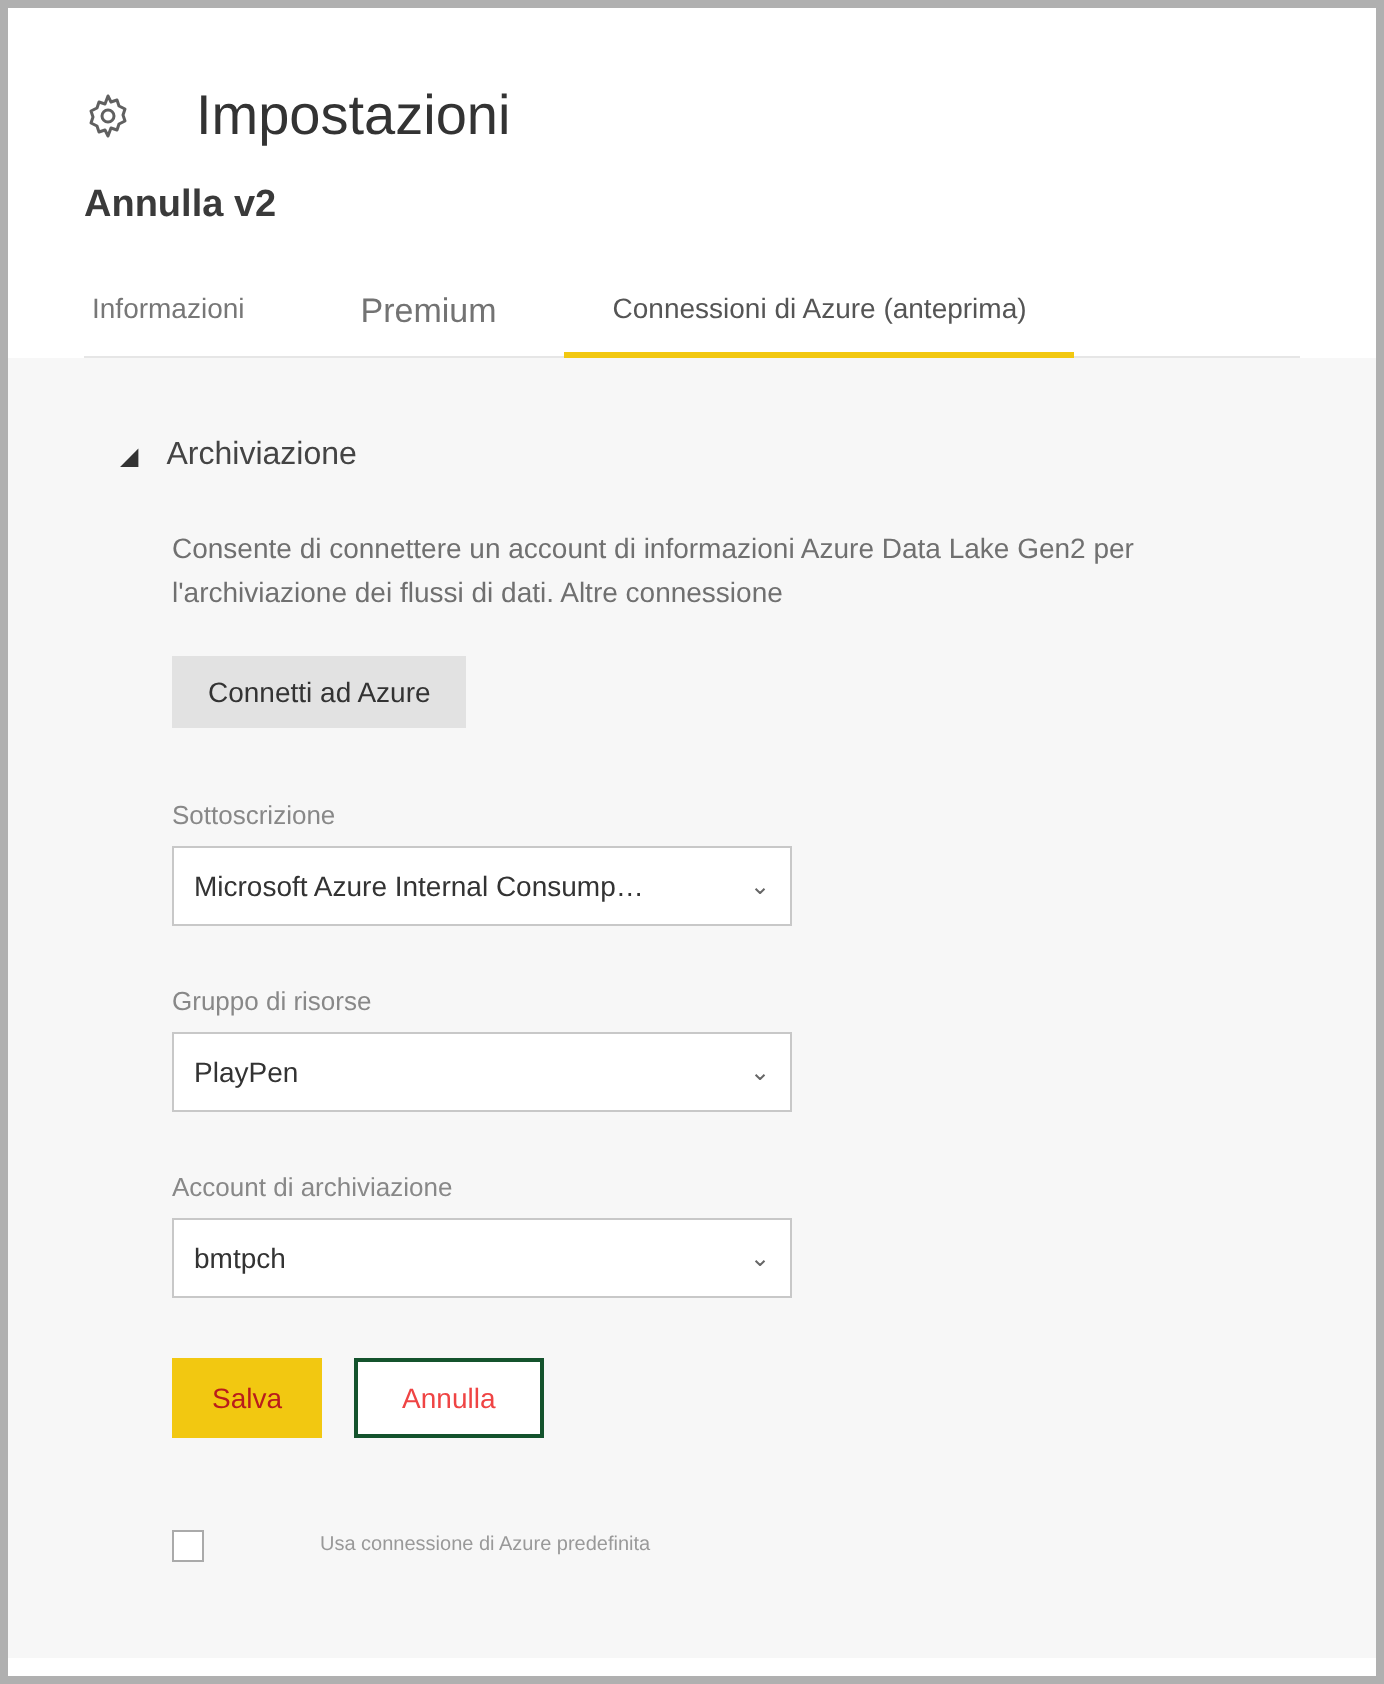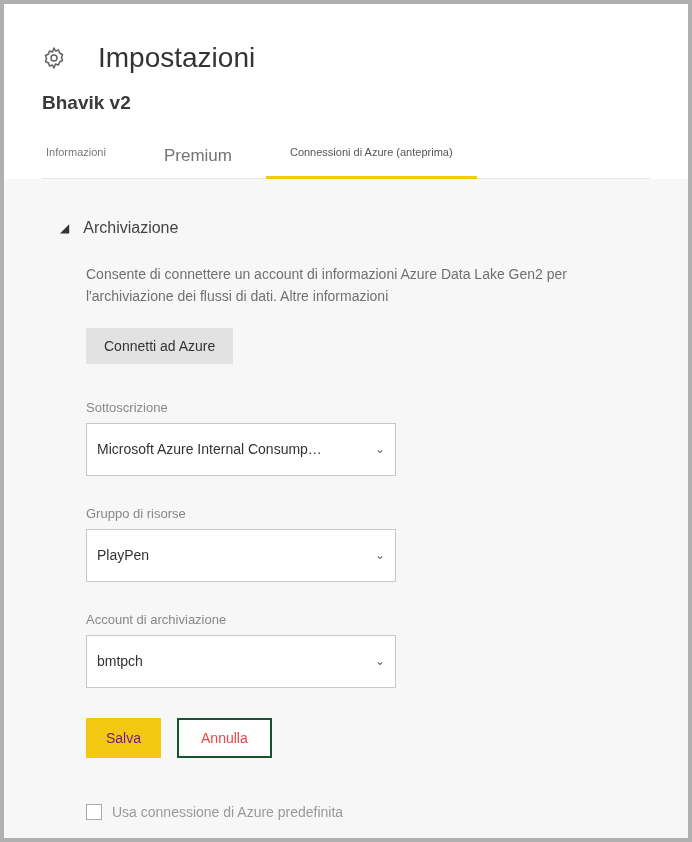--- a/index.html
+++ b/index.html
@@ -40,21 +40,21 @@
       color: #3a3a3a;
       margin-bottom: 24px;
     }
     .tabs {
       display: flex;
       gap: 50px;
       border-bottom: 1px solid #e6e6e6;
     }
     .tab {
       padding: 8px 4px 12px 4px;
-      font-size: 11px;
+      font-size: 14px;
       color: #777;
       cursor: pointer;
       position: relative;
       font-weight: 400;
     }
     .tab.premium {
       font-size: 17px;
       color: #737373;
     }
     .tab.active {
@@ -116,21 +116,21 @@
       margin-bottom: 30px;
     }
     .field-label {
       font-size: 13px;
       color: #888;
       margin-bottom: 8px;
       display: block;
     }
     .select-box {
       width: 310px;
-      height: 53px;
+      height: 40px;
       border: 1px solid #c8c8c8;
       background: #fff;
       display: flex;
       align-items: center;
       justify-content: space-between;
       padding: 0 10px;
       font-size: 14px;
       color: #333;
       cursor: pointer;
     }
@@ -141,21 +141,21 @@
     .button-row {
       display: flex;
       gap: 16px;
       margin-bottom: 46px;
     }
     .btn-save {
       background: #f2c811;
       border: none;
       padding: 10px 20px;
       font-size: 14px;
-      color: #701a75;
+      color: #b91c1c;
       cursor: pointer;
       font-family: inherit;
     }
     .btn-cancel {
       background: #fff;
       border: 2px solid #14532d;
       padding: 10px 22px;
       font-size: 14px;
       color: #ef4444;
       cursor: pointer;
@@ -168,56 +168,57 @@
       gap: 10px;
     }
     .checkbox {
       width: 16px;
       height: 16px;
       border: 1px solid #aaa;
       background: #fff;
       cursor: pointer;
     }
     .checkbox-label {
-      font-size: 14px;
+      font-size: 10px;
       color: #999;
+      margin-left: 48px;
     }
   </style>
 </head>
 <body>
 
 <div class="container">
   <div class="header">
     <span class="gear-icon">
       <svg width="24" height="24" viewBox="0 0 24 24" fill="none" stroke="currentColor" stroke-width="1.5">
         <circle cx="12" cy="12" r="3"></circle>
         <path d="M12 2l1.5 3 3-1 1 3 3 1.5-1 3 1 3-3 1.5-1 3-3-1L12 22l-1.5-3-3 1-1-3L3.5 15.5l1-3-1-3L6.5 8l1-3 3 1z" stroke-linejoin="round"></path>
       </svg>
     </span>
     <h1 class="page-title">Impostazioni</h1>
   </div>
-  <div class="subtitle">Bhavik v2</div>
+  <div class="subtitle">Annulla v2</div>
 
   <div class="tabs">
     <div class="tab">Informazioni</div>
     <div class="tab premium">Premium</div>
     <div class="tab active">Connessioni di Azure (anteprima)</div>
   </div>
 </div>
 
 <div class="content-area">
   <div class="section-header">
     <span class="collapse-icon">◢</span>
     <span class="section-title">Archiviazione</span>
   </div>
 
   <div class="section-body">
     <p class="description">
       <span>Consente di connettere un account di informazioni Azure Data Lake Gen2 per</span><br>
-      <span>l'archiviazione dei flussi di dati. </span><span class="link-text">Altre informazioni</span>
+      <span>l'archiviazione dei flussi di dati. </span><span class="link-text">Altre connessione</span>
     </p>
 
     <button class="btn-connect">Connetti ad Azure</button>
 
     <div class="field-group">
       <label class="field-label">Sottoscrizione</label>
       <div class="select-box">
         <span>Microsoft Azure Internal Consump…</span>
         <span class="chevron">⌄</span>
       </div>

